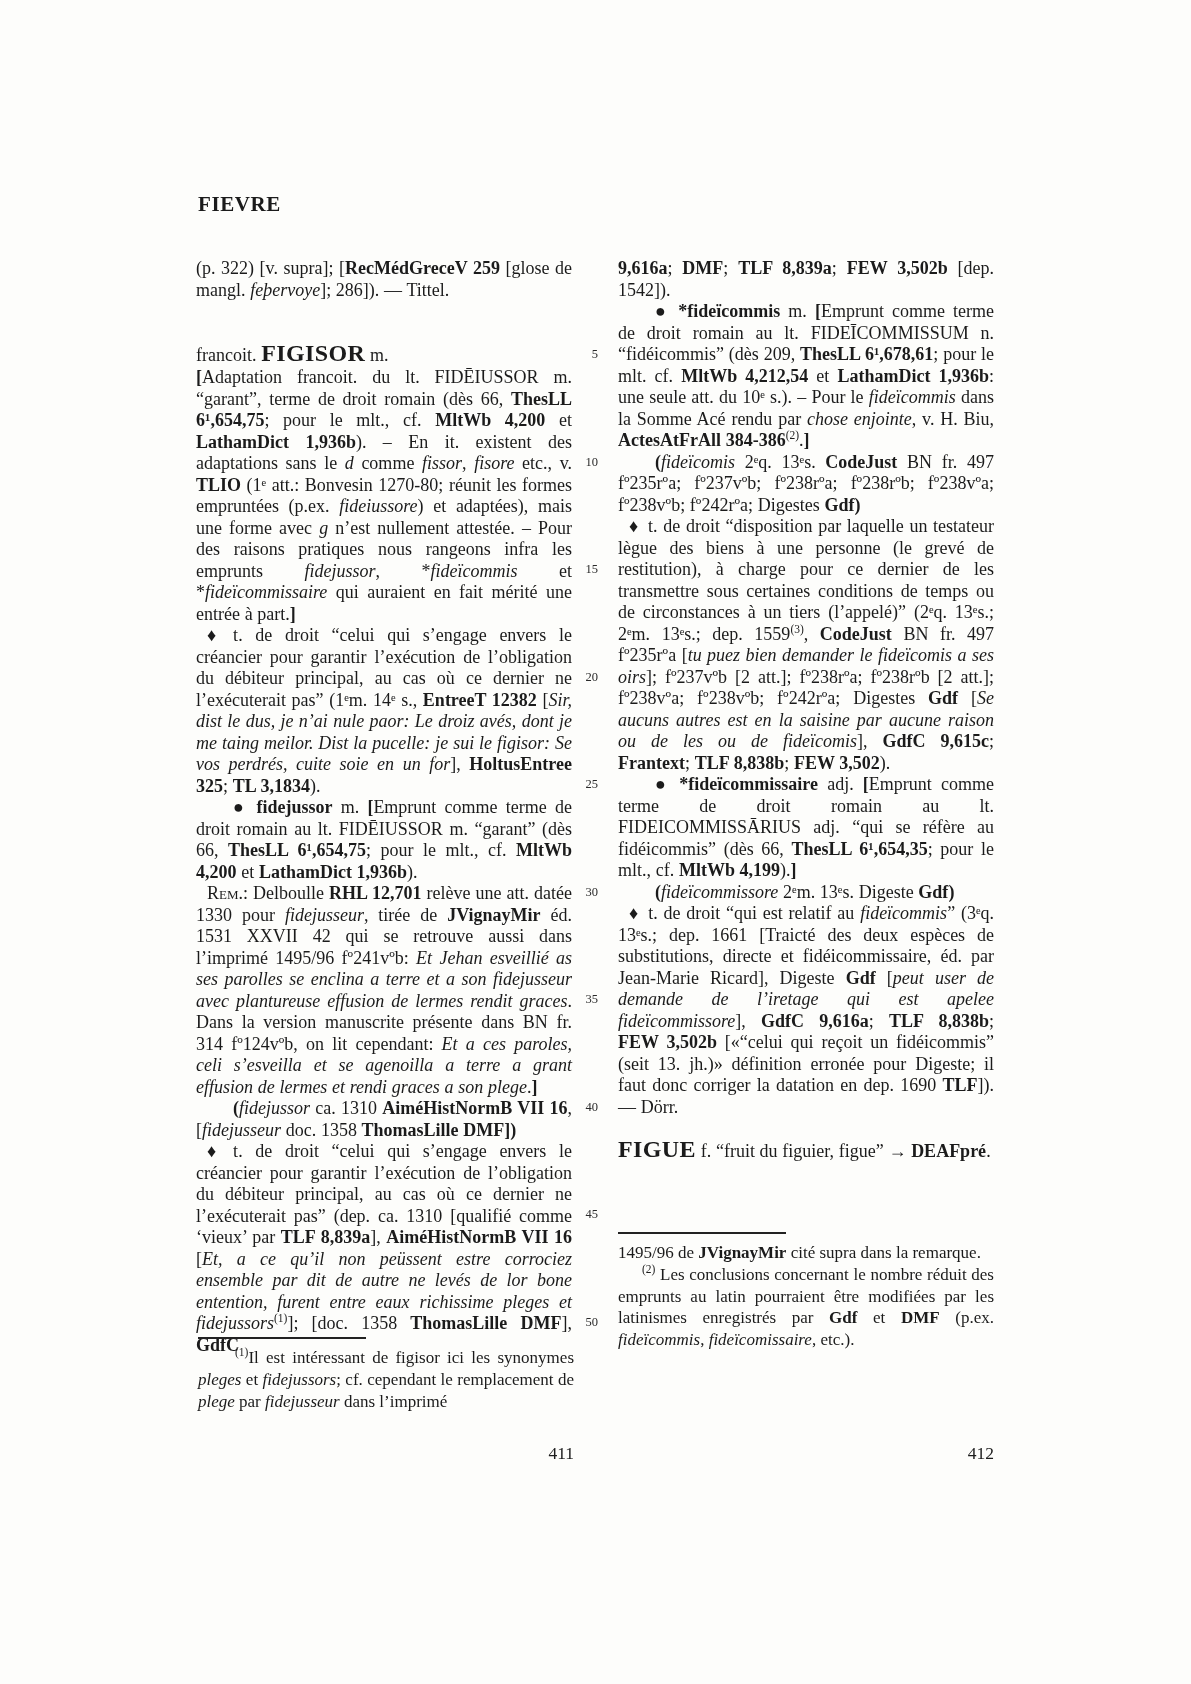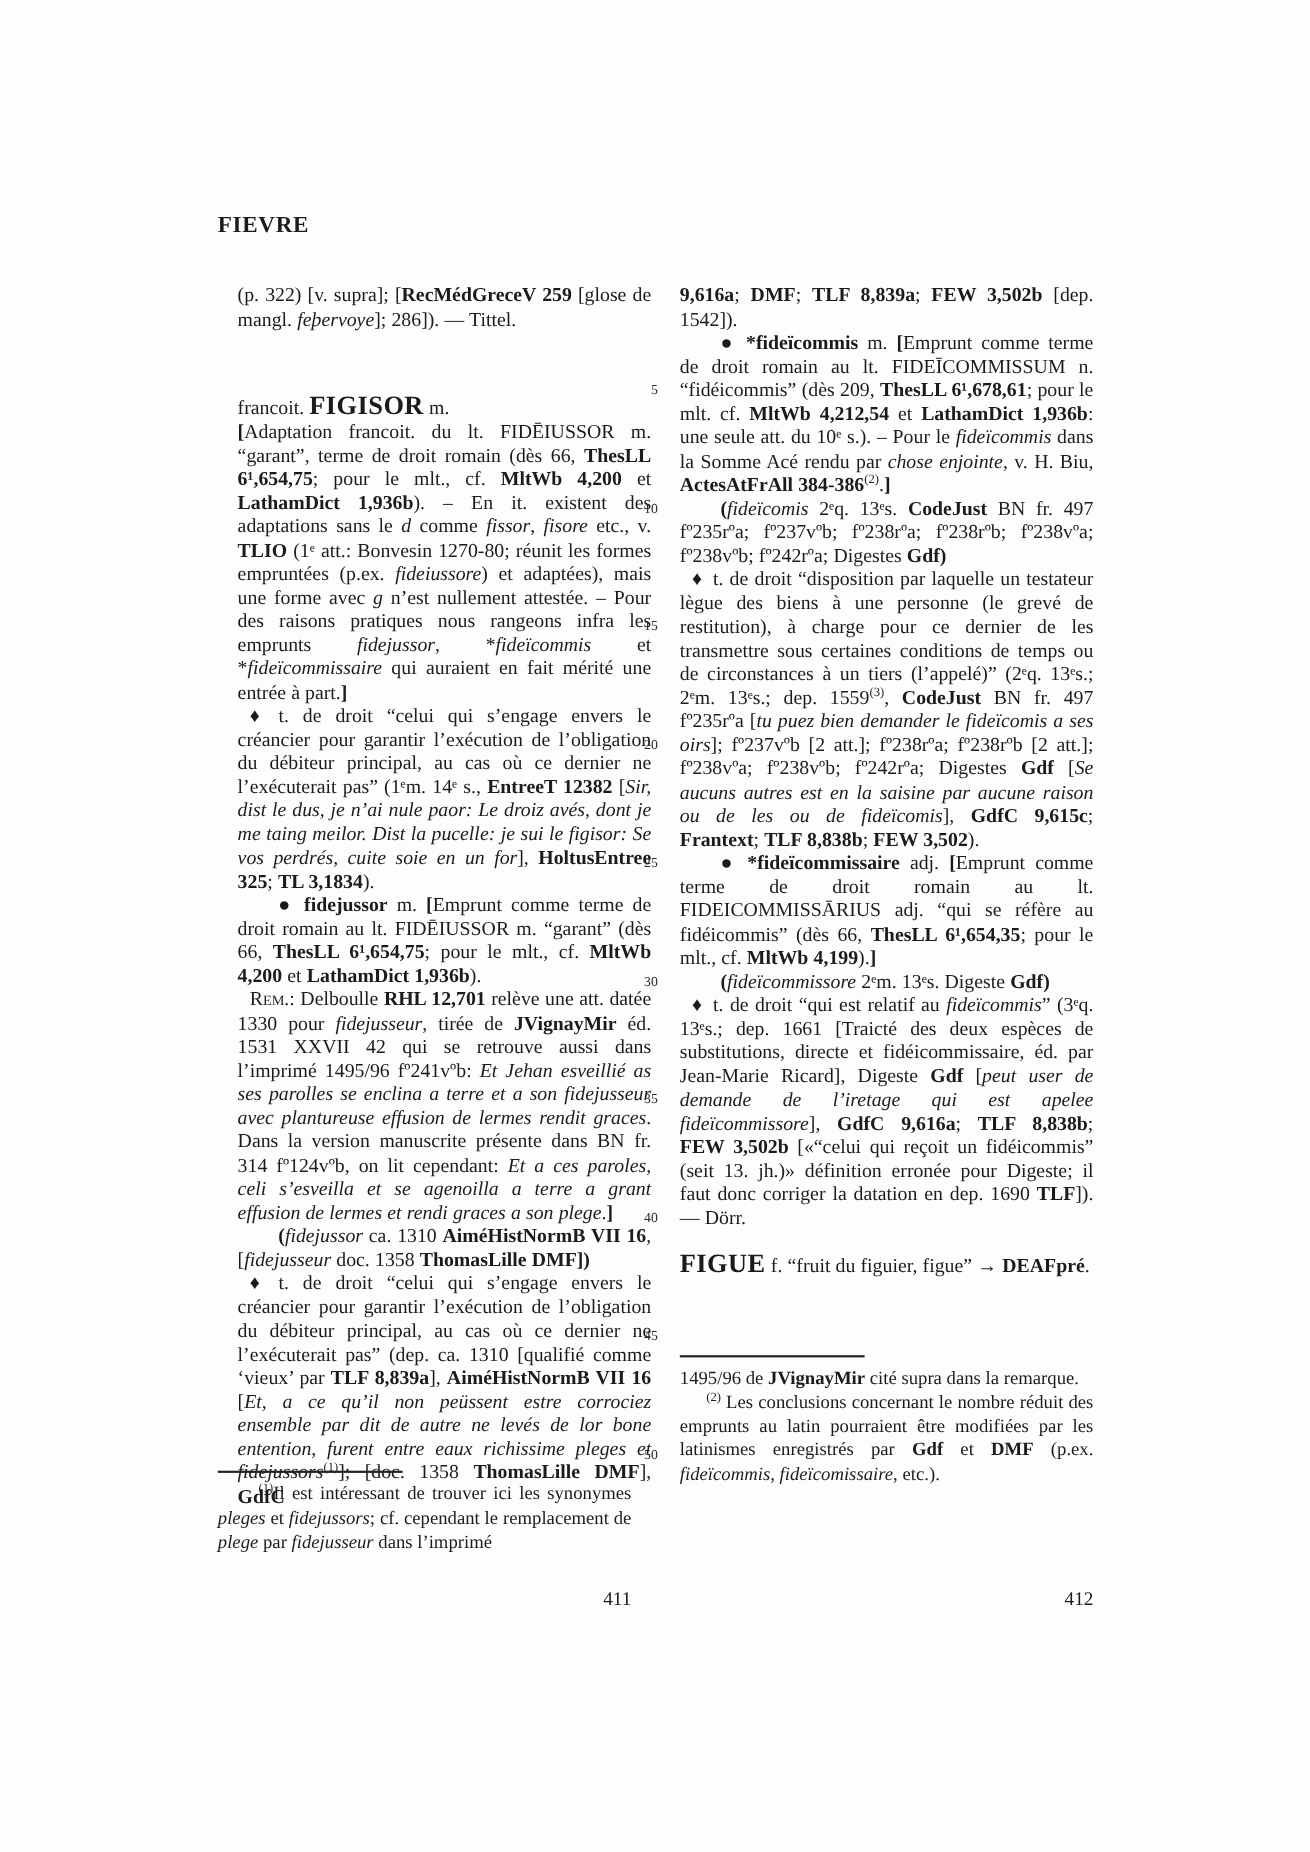--- a/index.html
+++ b/index.html
@@ -13,24 +13,24 @@
   .running-head{
     position:absolute;left:198px;top:192px;
     font-size:21px;font-weight:bold;letter-spacing:0.6px;
   }
   .col{
     position:absolute;top:258px;width:376px;
     font-size:18px;line-height:21.5px;
     text-align:justify;text-align-last:left;
     word-spacing:0.2px;
   }
-  .col-left{left:216px;}
+  .col-left{left:196px;}
   .col-right{left:618px;}
   .p{margin:0;}
-  .headline{margin-top:56px;line-height:24px;}
+  .headline{margin-top:40px;line-height:24px;}
   .ind-sm{text-indent:11px;}
   .ind-lg{text-indent:37px;}
   .figue{margin-top:19px;line-height:24px;}
   
   .b{font-weight:bold;}
   .i{font-style:italic;}
   .sc{font-variant:small-caps;}
   .sup{vertical-align:super;font-size:11.5px;line-height:0;}
   .hw{font-size:24px;font-weight:bold;letter-spacing:0.4px;}
   
@@ -80,21 +80,21 @@
     <p class="p ind-lg"><span class="b">(</span><span class="i">fideïcomis</span><span> 2ᵉq. 13ᵉs. </span><span class="b">CodeJust</span><span> BN fr. 497 fº235rºa; fº237vºb; fº238rºa; fº238rºb; fº238vºa; fº238vºb; fº242rºa; Digestes </span><span class="b">Gdf</span><span class="b">)</span></p>
     <p class="p ind-sm"><span>♦ t. de droit “disposition par laquelle un testateur lègue des biens à une personne (le grevé de restitution), à charge pour ce dernier de les transmettre sous certaines conditions de temps ou de circonstances à un tiers (l’appelé)” (2ᵉq. 13ᵉs.; 2ᵉm. 13ᵉs.; dep. 1559</span><span class="sup">(3)</span><span>, </span><span class="b">CodeJust</span><span> BN fr. 497 fº235rºa [</span><span class="i">tu puez bien demander le fideïcomis a ses oirs</span><span>]; fº237vºb [2 att.]; fº238rºa; fº238rºb [2 att.]; fº238vºa; fº238vºb; fº242rºa; Digestes </span><span class="b">Gdf</span><span> [</span><span class="i">Se aucuns autres est en la saisine par aucune raison ou de les ou de fideïcomis</span><span>], </span><span class="b">GdfC 9,615c</span><span>; </span><span class="b">Frantext</span><span>; </span><span class="b">TLF 8,838b</span><span>; </span><span class="b">FEW 3,502</span><span>).</span></p>
     <p class="p ind-lg"><span class="b">●</span><span> </span><span class="b">*fideïcommissaire</span><span> adj. </span><span class="b">[</span><span>Emprunt comme terme de droit romain au lt. FIDEICOMMISSĀRIUS adj. “qui se réfère au fidéicommis” (dès 66, </span><span class="b">ThesLL 6¹,654,35</span><span>; pour le mlt., cf. </span><span class="b">MltWb 4,199</span><span>).</span><span class="b">]</span></p>
     <p class="p ind-lg"><span class="b">(</span><span class="i">fideïcommissore</span><span> 2ᵉm. 13ᵉs. Digeste </span><span class="b">Gdf</span><span class="b">)</span></p>
     <p class="p ind-sm"><span>♦ t. de droit “qui est relatif au </span><span class="i">fideïcommis</span><span>” (3ᵉq. 13ᵉs.; dep. 1661 [Traicté des deux espèces de substitutions, directe et fidéicommissaire, éd. par Jean-Marie Ricard], Digeste </span><span class="b">Gdf</span><span> [</span><span class="i">peut user de demande de l’iretage qui est apelee fideïcommissore</span><span>], </span><span class="b">GdfC 9,616a</span><span>; </span><span class="b">TLF 8,838b</span><span>; </span><span class="b">FEW 3,502b</span><span> [«“celui qui reçoit un fidéicommis” (seit 13. jh.)» définition erronée pour Digeste; il faut donc corriger la datation en dep. 1690 </span><span class="b">TLF</span><span>]). — Dörr.</span></p>
     <p class="p figue"><span class="hw">FIGUE</span><span> f. “fruit du figuier, figue” → </span><span class="b">DEAFpré</span><span>.</span></p>
   </div>
 
   <div class="fnrule fnrule-left"></div>
   <div class="footnote fn-left">
-    <p class="p ind-lg"><span class="sup">(1)</span><span>Il est intéressant de trouver ici les synonymes </span><span class="i">pleges</span><span> et </span><span class="i">fidejussors</span><span>; cf. cependant le remplacement de </span><span class="i">plege</span><span> par </span><span class="i">fidejusseur</span><span> dans l’imprimé</span></p>
+    <p class="p ind-lg"><span class="sup">(1)</span><span>Il est intéressant de figisor ici les synonymes </span><span class="i">pleges</span><span> et </span><span class="i">fidejussors</span><span>; cf. cependant le remplacement de </span><span class="i">plege</span><span> par </span><span class="i">fidejusseur</span><span> dans l’imprimé</span></p>
   </div>
 
   <div class="fnrule fnrule-right"></div>
   <div class="footnote fn-right">
     <p class="p"><span>1495/96 de </span><span class="b">JVignayMir</span><span> cité supra dans la remarque.</span></p>
     <p class="p ind-fn"><span class="sup">(2)</span><span> Les conclusions concernant le nombre réduit des emprunts au latin pourraient être modifiées par les latinismes enregistrés par </span><span class="b">Gdf</span><span> et </span><span class="b">DMF</span><span> (p.ex. </span><span class="i">fideïcommis</span><span>, </span><span class="i">fideïcomissaire</span><span>, etc.).</span></p>
   </div>
 
   <div class="gutter">
     <span class="gn" style="top:90px">5</span>

